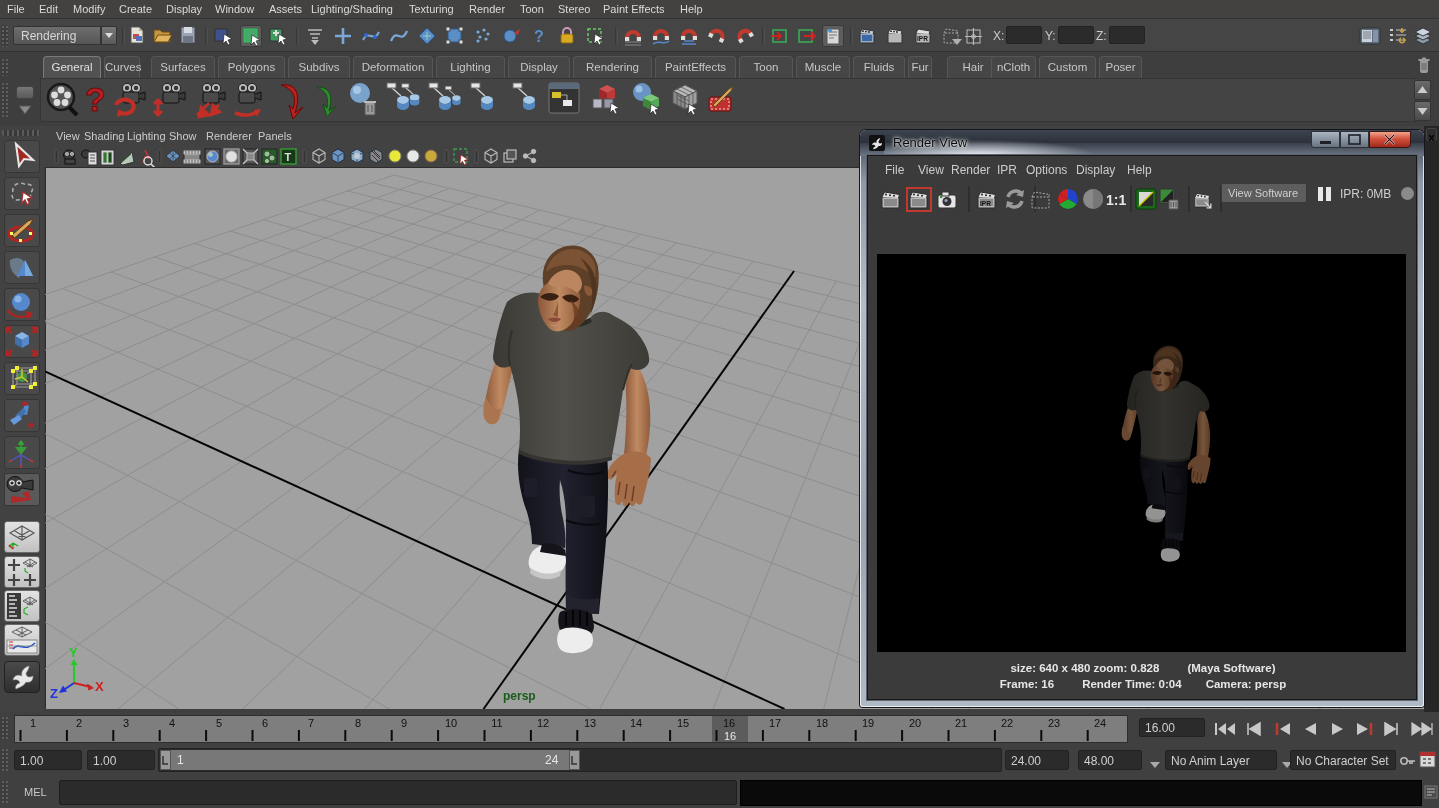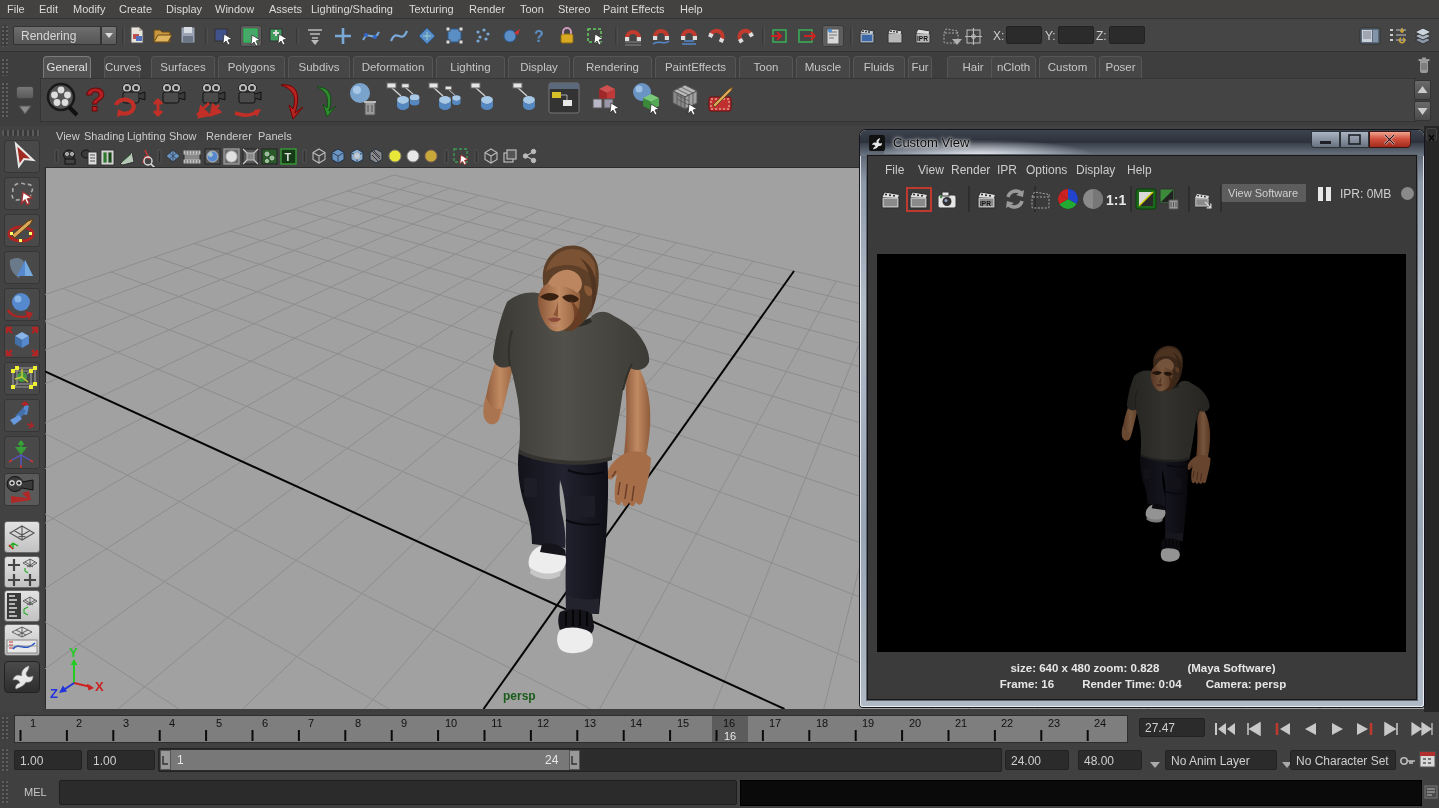--- a/index.html
+++ b/index.html
@@ -273,21 +273,21 @@
     <div class="abs" style="left:1412px;top:6px"><svg width="24" height="22">
           <path d="M3 15 l8 -4 8 4 -8 4 z" fill="#8a97a8" stroke="#333"></path>
           <path d="M3 11 l8 -4 8 4 -8 4 z" fill="#aab6c4" stroke="#333"></path>
           <path d="M3 7 l8 -4 8 4 -8 4 z" fill="#ccd5de" stroke="#333"></path>
         </svg></div>
   </div>
   <div id="shelf">
     <div class="abs" style="left:1px;top:6px;width:7px;height:18px;background:#3c3c3c radial-gradient(circle at 2px 2px,#606060 1px,rgba(0,0,0,0) 1.3px);background-size:4px 4px;border-radius:2px"></div>
     <div class="abs" style="left:1px;top:30px;width:7px;height:36px;background:#3c3c3c radial-gradient(circle at 2px 2px,#606060 1px,rgba(0,0,0,0) 1.3px);background-size:4px 4px;border-radius:2px"></div>
     <div id="tabrow">
-      <div class="tab active" style="left:43px;width:48px">General</div>
+      <div class="tab active" style="left:43px;width:58px">General</div>
       <div class="tab" style="left:104px;width:36px">Curves</div>
       <div class="tab" style="left:151px;width:64px">Surfaces</div>
       <div class="tab" style="left:218px;width:67px">Polygons</div>
       <div class="tab" style="left:288px;width:62px">Subdivs</div>
       <div class="tab" style="left:353px;width:80px">Deformation</div>
       <div class="tab" style="left:436px;width:69px">Lighting</div>
       <div class="tab" style="left:508px;width:62px">Display</div>
       <div class="tab" style="left:573px;width:79px">Rendering</div>
       <div class="tab" style="left:655px;width:81px">PaintEffects</div>
       <div class="tab" style="left:739px;width:54px">Toon</div>
@@ -772,21 +772,21 @@
           <path d="M2 3 l5 6 m0 -6 l-5 6" stroke="#0a0a0a" stroke-width="1.6"></path>
         </svg></div>
     </div>
   <div id="rwin">
     <div id="rtitle">
       <div class="abs" style="left:0;top:0;width:564px;height:26px;border-radius:6px 6px 0 0;background:linear-gradient(180deg,#3d444f 0%,#2c313b 48%,#3a414c 52%,#6d7785 100%)"></div>
       <div class="abs" style="left:24px;top:1px;width:330px;height:24px;background:radial-gradient(ellipse 150px 21px at 95px 25px,rgba(240,244,250,0.98),rgba(240,244,250,0) 78%)"></div>
       <div class="abs" style="left:9px;top:5px;width:16px;height:16px;background:#111;border-radius:2px"><svg width="16" height="16">
             <path d="M11 3 C8 4 7 6 7.5 8 C5 7 3.5 8 3 10 C5 9.5 6 10 6.5 11.5 C4.5 12 4 13.5 4.5 14.5 C6.5 13.5 8.5 13 9.5 11 C12 11.5 13 10 13 8 C11 9 9.5 8.5 9.5 6.5 C10.5 5 11 4 11 3 z" fill="#e8e8e8"></path>
           </svg></div>
-      <span class="abs" style="left:33px;top:5px;font-size:13px;color:#0a0a0a;text-shadow:0 0 4px #fff,0 0 2px #fff">Custom View</span>
+      <span class="abs" style="left:33px;top:5px;font-size:13px;color:#0a0a0a;text-shadow:0 0 4px #fff,0 0 2px #fff">Render View</span>
       <div class="abs" style="left:451px;top:1px;width:29px;height:17px;background:linear-gradient(180deg,#aab4c2,#68727f);border:1px solid #2d3138;border-radius:0 0 0 3px;text-align:center"><svg width="27" height="15">
             <rect x="8" y="9" width="11" height="3" fill="#1d2026"></rect>
           </svg></div>
       <div class="abs" style="left:480px;top:1px;width:29px;height:17px;background:linear-gradient(180deg,#aab4c2,#68727f);border:1px solid #2d3138;text-align:center"><svg width="27" height="15">
             <rect x="8" y="3" width="11" height="9" fill="none" stroke="#1d2026" stroke-width="1.6"></rect>
           </svg></div>
       <div class="abs" style="left:509px;top:1px;width:42px;height:17px;background:linear-gradient(180deg,#f0a58f,#d2513d 45%,#a02a1c);border:1px solid #3a1512;border-radius:0 0 4px 0;text-align:center"><svg width="40" height="15">
             <path d="M15 3 l9 9 m0 -9 l-9 9" stroke="#fff" stroke-width="2.4"></path>
             <path d="M15 3 l9 9 m0 -9 l-9 9" stroke="#3a0a0a" stroke-width="1.2"></path>
           </svg></div>
@@ -945,21 +945,21 @@
 <line x1="840.7" y1="14" x2="840.7" y2="25"></line>
 <line x1="887.1" y1="14" x2="887.1" y2="25"></line>
 <line x1="933.5" y1="14" x2="933.5" y2="25"></line>
 <line x1="979.9" y1="14" x2="979.9" y2="25"></line>
 <line x1="1026.3" y1="14" x2="1026.3" y2="25"></line>
 <line x1="1072.7" y1="14" x2="1072.7" y2="25"></line>
 </g>
         <text x="715" y="24" font-size="11" fill="#e8e8e8" text-anchor="middle">16</text>
       </svg>
     </div>
-    <div class="dfield" style="left:1139px;top:6px;width:66px;height:19px;font-size:12px;padding-top:2px">27.47</div>
+    <div class="dfield" style="left:1139px;top:6px;width:66px;height:19px;font-size:12px;padding-top:2px">16.00</div>
     <svg width="230" height="26" style="position:absolute;left:1209px;top:4px" fill="#c8c8c8">
       <g transform="translate(5,6)">
           <path d="M2 1 v12" stroke="#c8c8c8" stroke-width="2"></path>
           <path d="M12 1 L4 7 l8 6 z M21 1 l-8 6 8 6 z" fill="#c8c8c8"></path>
         </g>
       <g transform="translate(36,6)">
           <path d="M3 1 v12 M15 1 L5 7 l10 6 z" fill="#c8c8c8" stroke="#c8c8c8" stroke-width="1.5"></path>
         </g>
       <g transform="translate(64,6)">
           <path d="M4 1 v12" stroke="#c0392e" stroke-width="2.5"></path>

